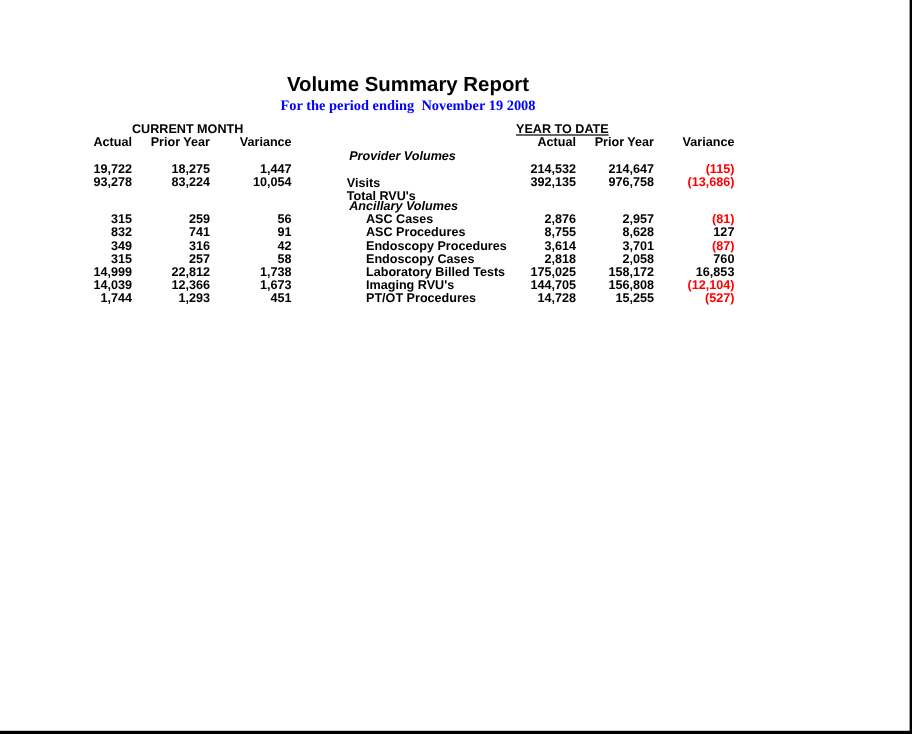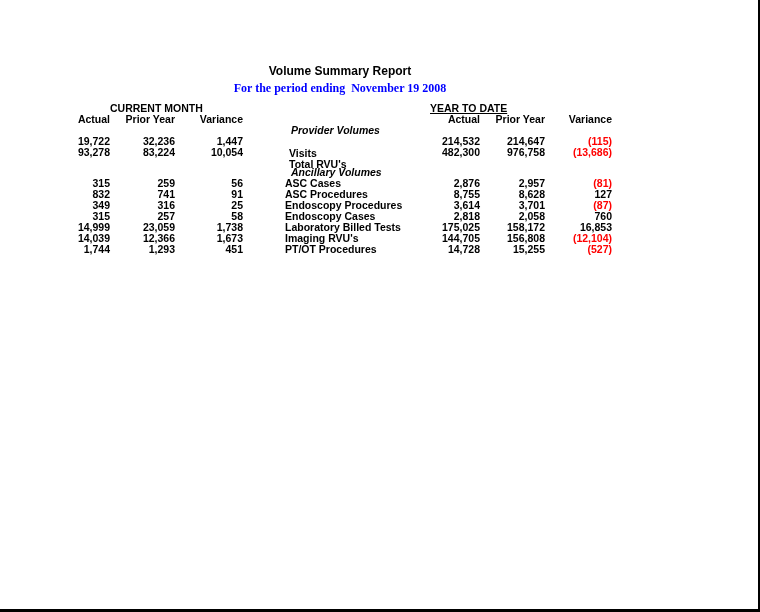--- a/index.html
+++ b/index.html
@@ -10,21 +10,21 @@
     width: 760px;
     height: 612px;
     background: #ffffff;
     border-right: 2px solid var(--ink, #000);
     border-bottom: 3px solid var(--ink, #000);
     overflow: hidden;
   }
   .top-spacer { height: 64px; }
   .title-block { width: 680px; text-align: center; }
   .report-title {
-    font-size: 12px;
+    font-size: 17px;
     font-weight: bold;
     color: var(--ink, #000);
     line-height: 14px;
   }
   .report-subtitle {
     font-size: 12px;
     font-weight: bold;
     color: var(--blue, #0000ff);
     line-height: 14px;
     margin-top: 3px;
@@ -40,21 +40,21 @@
     line-height: 11px;
     font-size: 10.5px;
     font-weight: bold;
     color: var(--ink, #000);
   }
   .group-row .group-label { }
   .group-cm { grid-column: 1 / 4; padding-left: 70px; }
   .group-ytd { grid-column: 5 / 8; padding-left: 20px; text-decoration: underline; }
   .num { text-align: right; }
   .head { text-align: right; }
-  .label-cell { padding-left: 42px; text-align: left; white-space: nowrap; }
+  .label-cell { padding-left: 62px; text-align: left; white-space: nowrap; }
   .section-title-cell {
     grid-column: 4 / 8;
     padding-left: 48px;
     font-style: italic;
     white-space: nowrap;
   }
   .section-0 .label-cell { padding-left: 46px; margin-top: 12px; }
   .section-gap { height: 9px; }
   .neg { color: var(--red, #ff0000); }
 </style>
@@ -85,33 +85,33 @@
     <div class="head">Prior Year</div>
     <div class="head">Variance</div>
   </div>
 
   <div>
       <div class="grid">
     <div class="section-title-cell">Provider Volumes</div>
   </div>
       <div class="grid section-0">
     <div class="num">19,722</div>
-    <div class="num">32,236</div>
+    <div class="num">18,275</div>
     <div class="num">1,447</div>
     <div class="label-cell">Visits</div>
     <div class="num">214,532</div>
     <div class="num">214,647</div>
     <div class="num neg">(115)</div>
   </div>
       <div class="grid section-0">
     <div class="num">93,278</div>
     <div class="num">83,224</div>
     <div class="num">10,054</div>
     <div class="label-cell">Total RVU's</div>
-    <div class="num">482,300</div>
+    <div class="num">392,135</div>
     <div class="num">976,758</div>
     <div class="num neg">(13,686)</div>
   </div>
       <div class="section-gap"></div>
       <div class="grid">
     <div class="section-title-cell">Ancillary Volumes</div>
   </div>
       <div class="grid section-1">
     <div class="num">315</div>
     <div class="num">259</div>
@@ -126,38 +126,38 @@
     <div class="num">741</div>
     <div class="num">91</div>
     <div class="label-cell">ASC Procedures</div>
     <div class="num">8,755</div>
     <div class="num">8,628</div>
     <div class="num">127</div>
   </div>
       <div class="grid section-1">
     <div class="num">349</div>
     <div class="num">316</div>
-    <div class="num">25</div>
+    <div class="num">42</div>
     <div class="label-cell">Endoscopy Procedures</div>
     <div class="num">3,614</div>
     <div class="num">3,701</div>
     <div class="num neg">(87)</div>
   </div>
       <div class="grid section-1">
     <div class="num">315</div>
     <div class="num">257</div>
     <div class="num">58</div>
     <div class="label-cell">Endoscopy Cases</div>
     <div class="num">2,818</div>
     <div class="num">2,058</div>
     <div class="num">760</div>
   </div>
       <div class="grid section-1">
     <div class="num">14,999</div>
-    <div class="num">23,059</div>
+    <div class="num">22,812</div>
     <div class="num">1,738</div>
     <div class="label-cell">Laboratory Billed Tests</div>
     <div class="num">175,025</div>
     <div class="num">158,172</div>
     <div class="num">16,853</div>
   </div>
       <div class="grid section-1">
     <div class="num">14,039</div>
     <div class="num">12,366</div>
     <div class="num">1,673</div>

